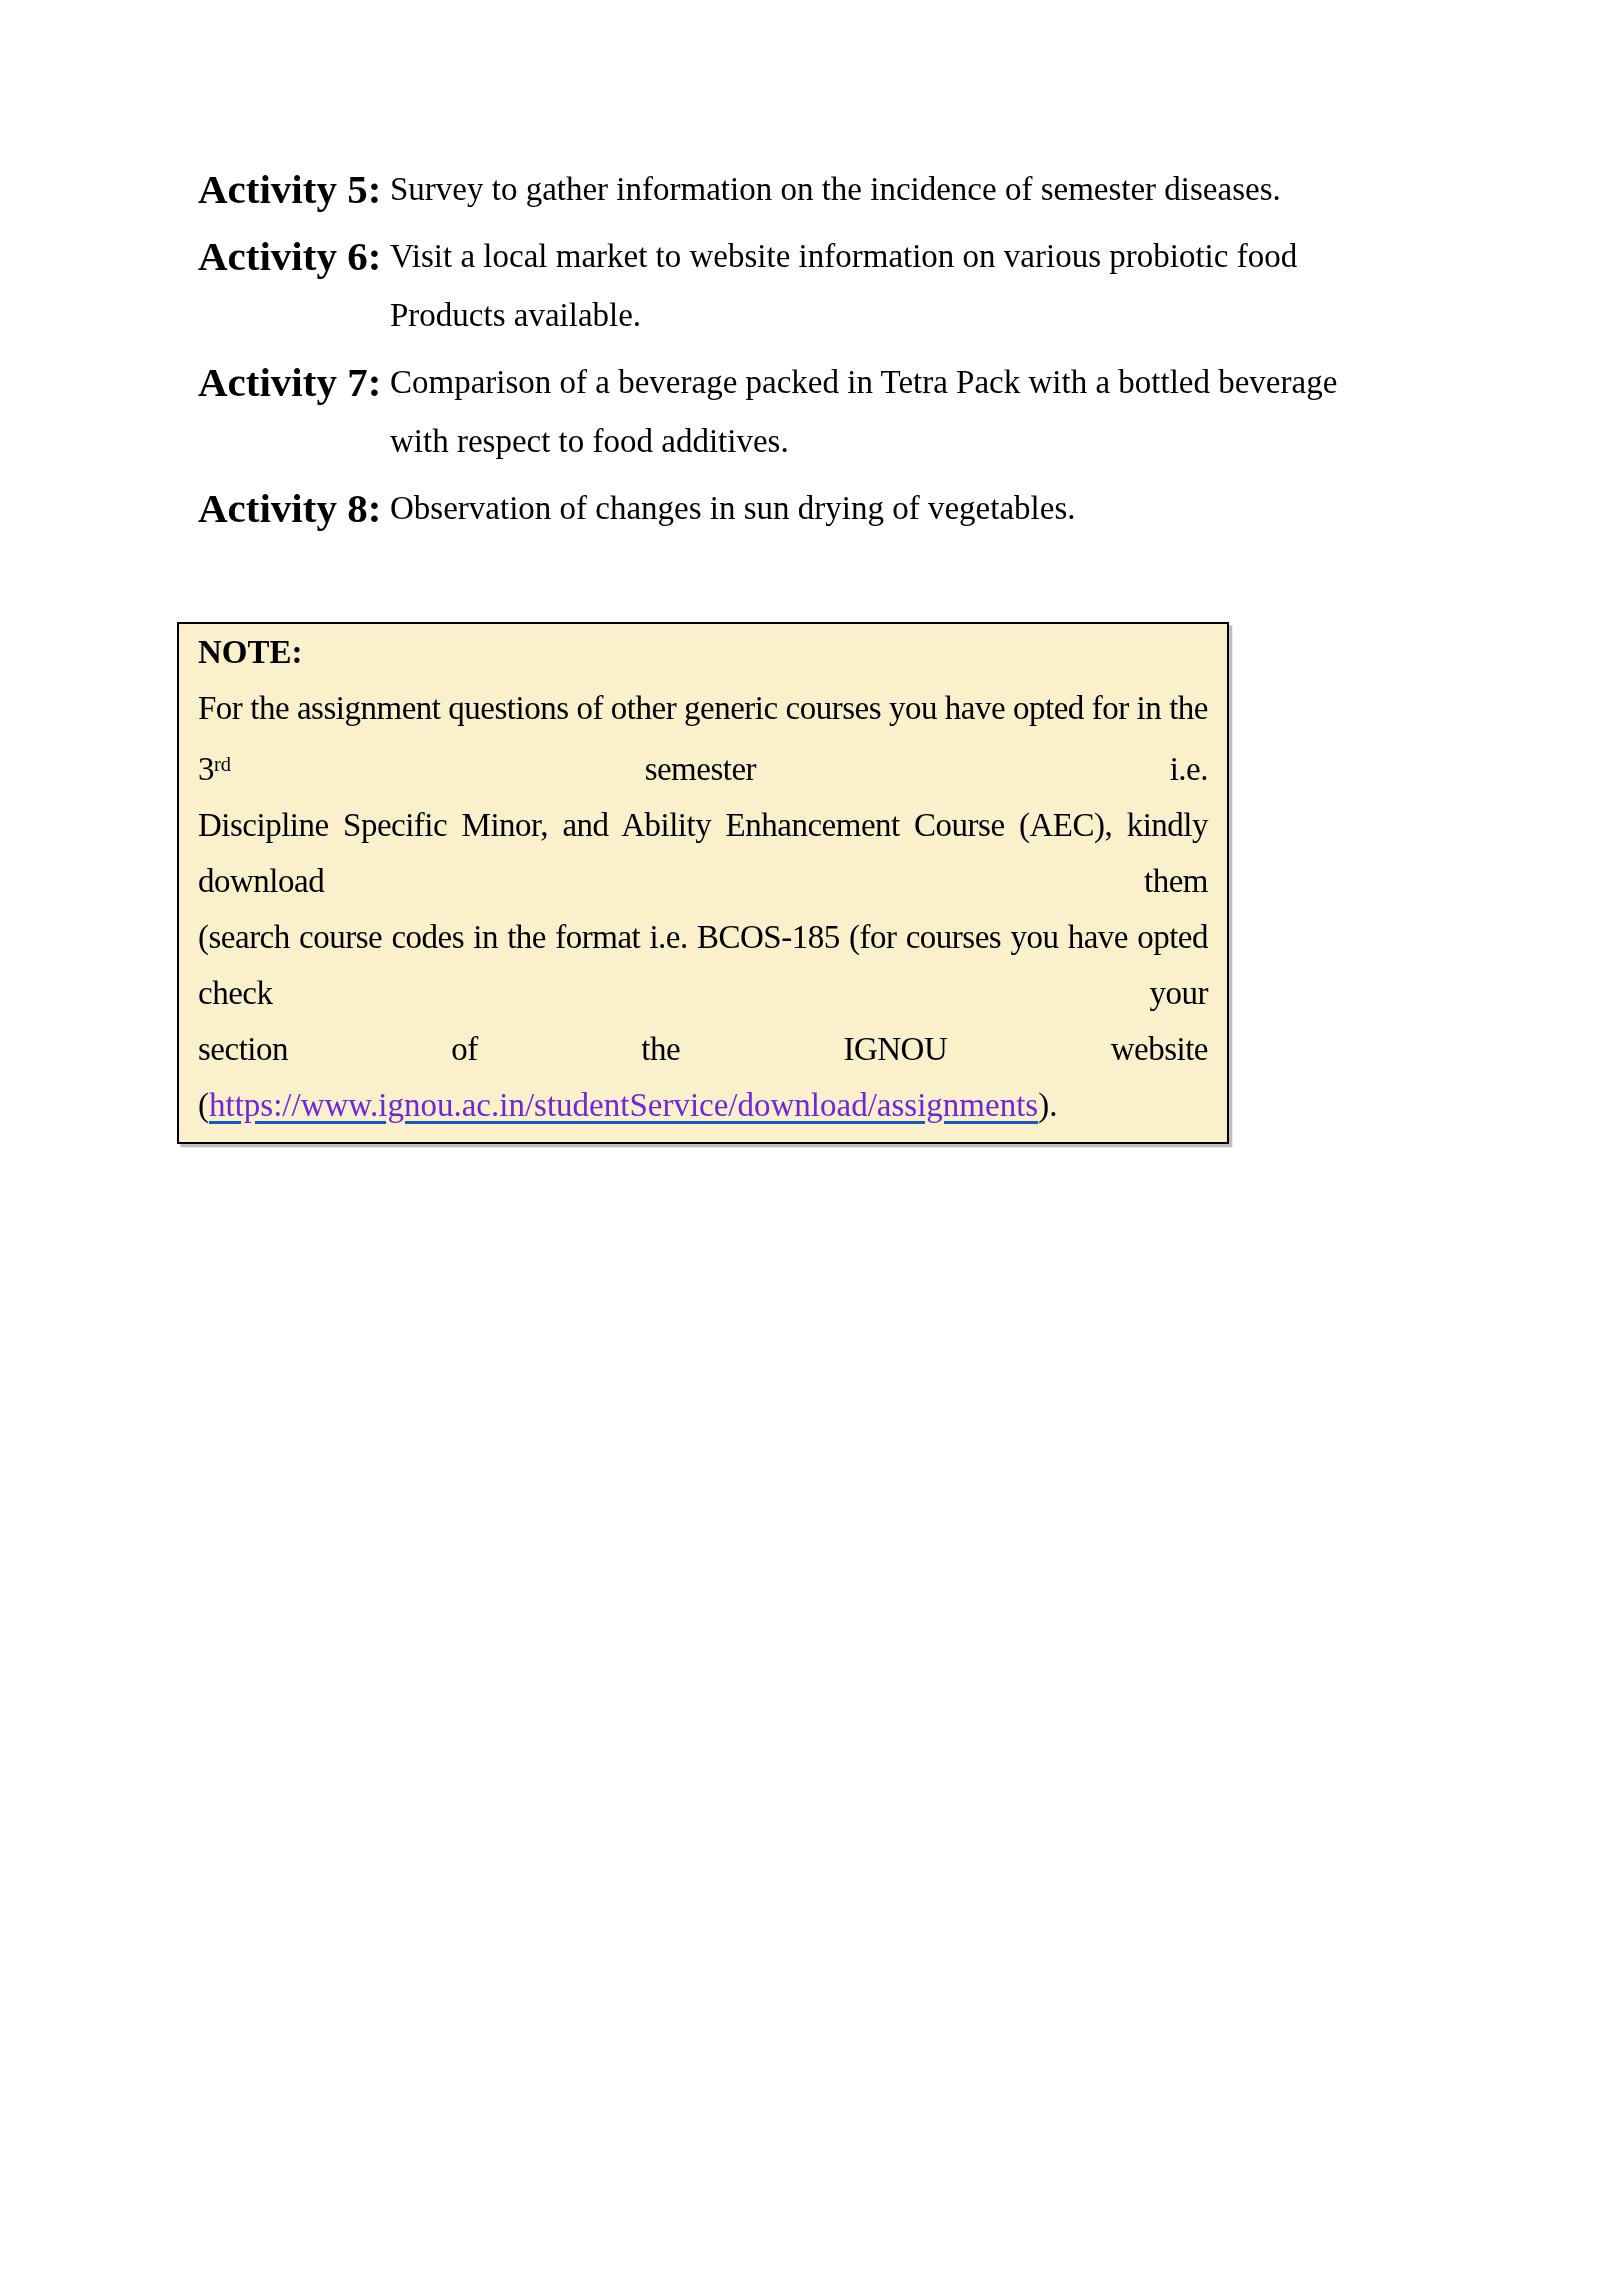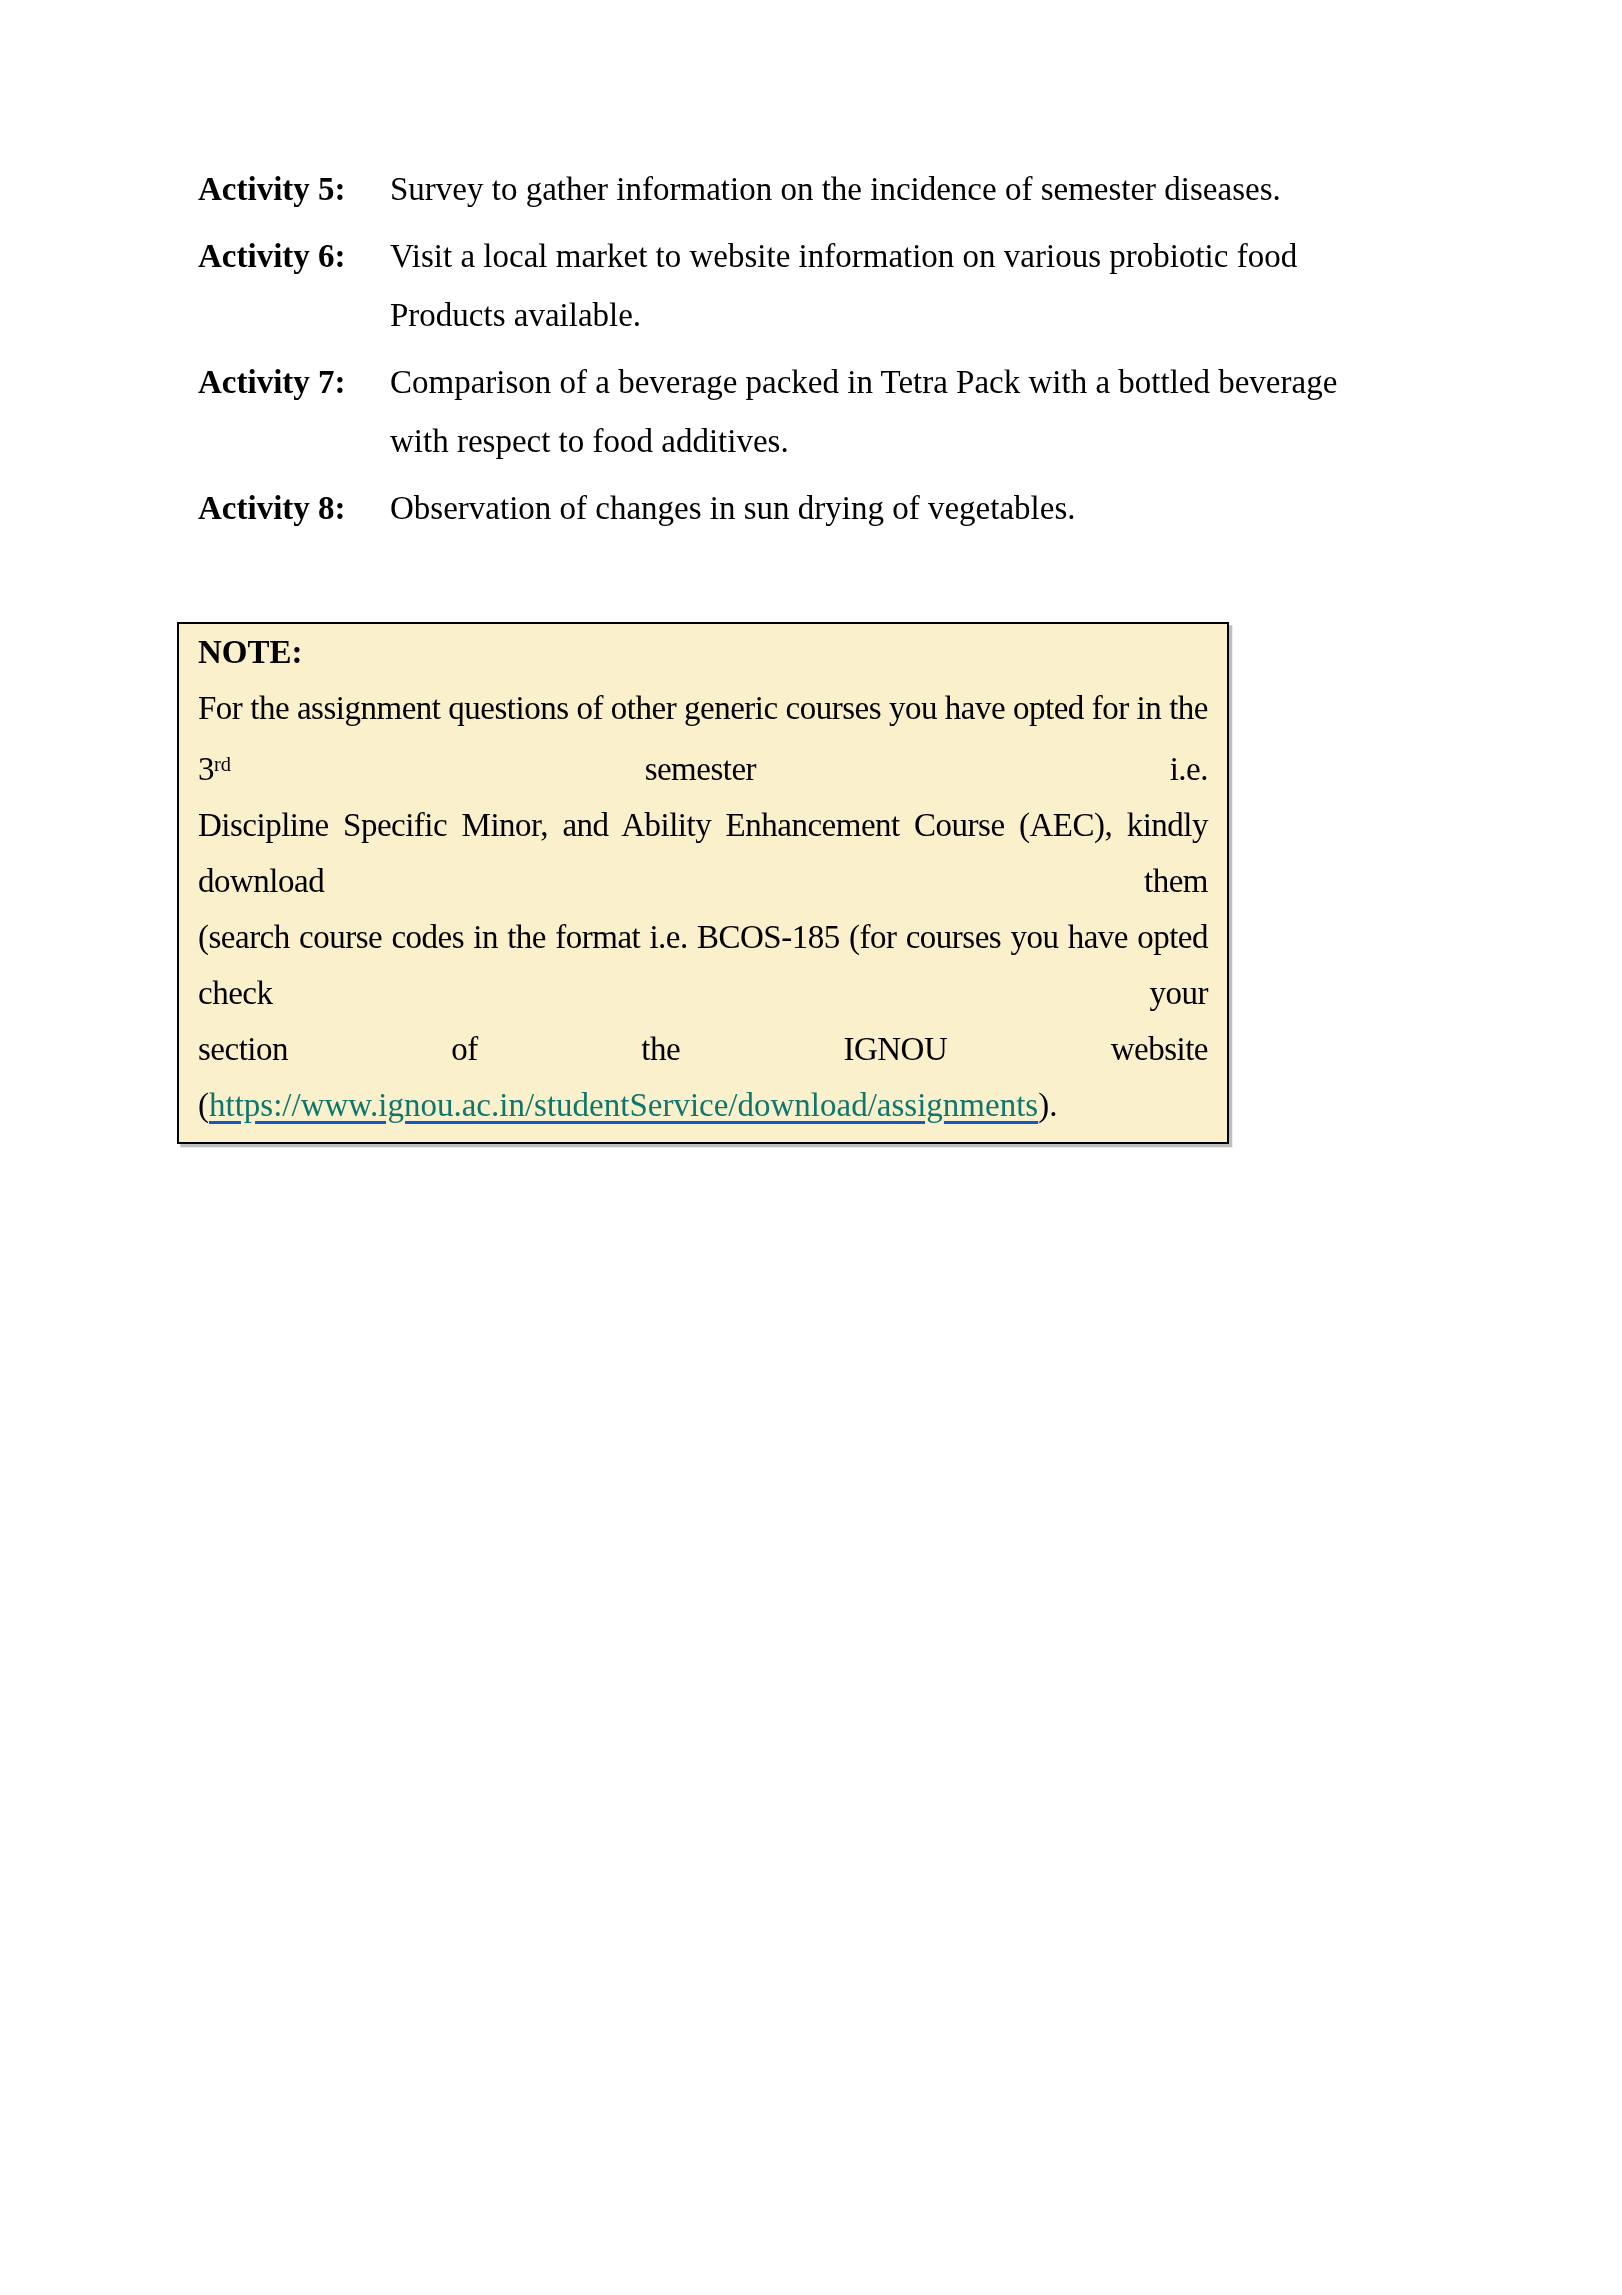--- a/index.html
+++ b/index.html
@@ -24,21 +24,21 @@
     width: 1250px;
   }
   .activity {
     display: flex;
     align-items: flex-start;
     margin-bottom: 7.9px;
   }
   .activity-label {
     flex: 0 0 192px;
     width: 192px;
-    font-size: 33px;
+    font-size: 41px;
     line-height: 59px;
     font-weight: bold;
     white-space: nowrap;
   }
   .activity-desc {
     font-size: 33px;
     line-height: 59px;
   }
   .activity-line {
     white-space: nowrap;
@@ -76,21 +76,21 @@
     text-align: left;
     white-space: nowrap;
   }
   sup.ordinal {
     font-size: 0.62em;
     vertical-align: 0.42em;
     letter-spacing: 0;
     margin-top: 48px;
   }
   a.note-link {
-    color: #0f766e;
+    color: #6d28d9;
     text-decoration: underline;
     text-decoration-thickness: 2.6px;
     text-underline-offset: 5.2px;
     text-decoration-color: #1659C2;
   }
 </style>
 </head>
 <body>
 
 <div class="activities">

